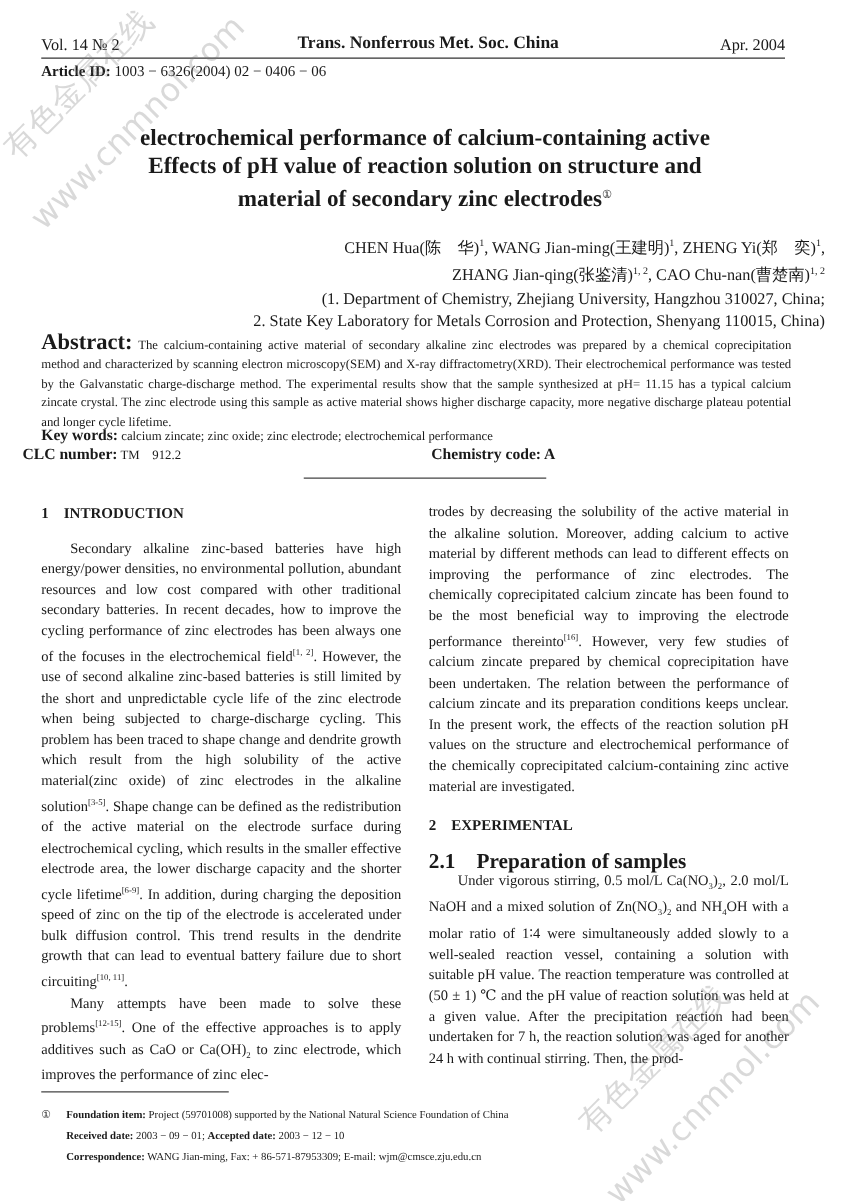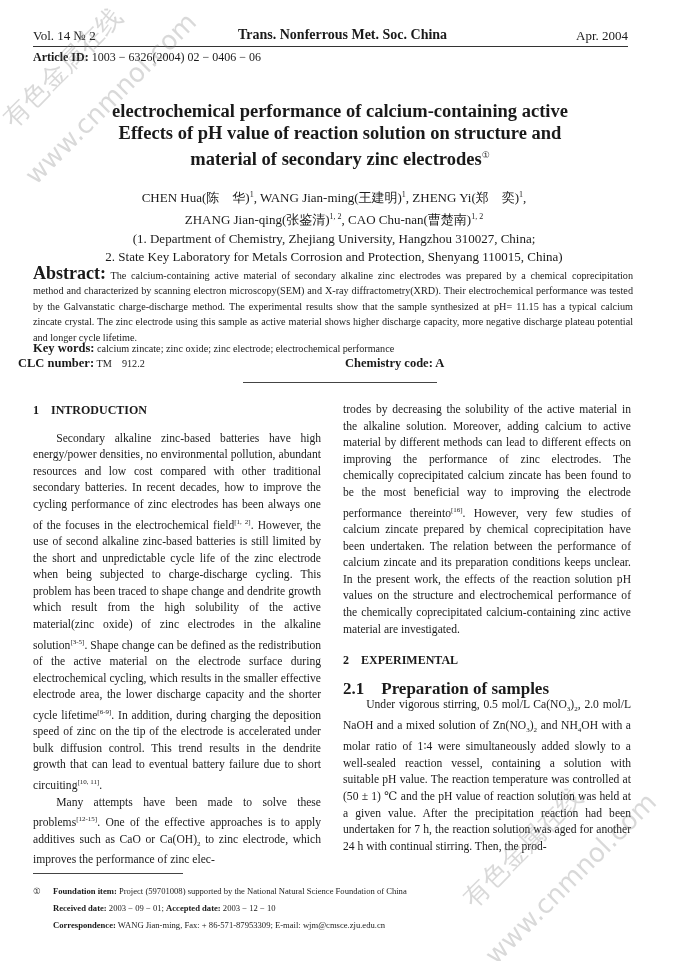--- a/index.html
+++ b/index.html
@@ -9,21 +9,21 @@
   .hdr { left: 33px; top: 28px; width: 595px; height: 18px; border-bottom: 1.5px solid #333;
          font-size: 13px; line-height: 16px; text-align: right; }
   .hdr .l { position: absolute; left: 0; top: 0; }
   .hdr .c { position: absolute; left: 205px; top: -1px; font-weight: bold; font-size: 14px; }
   .hdr .r { position: absolute; right: 0; top: 0; }
   .artid { left: 33px; top: 50px; font-size: 12px; }
   .artid b { font-weight: bold; }
   .title { left: 60px; top: 100px; width: 560px; text-align: center; font-weight: bold;
            font-size: 18.5px; line-height: 22px; }
   .title sup { font-size: 9px; font-weight: normal; }
-  .authors { left: 24px; top: 186px; width: 620px; text-align: center; font-size: 13px; line-height: 18.5px; }
+  .authors { left: 40px; top: 186px; width: 620px; text-align: right; font-size: 13px; line-height: 18.5px; }
   .authors sup { font-size: 8px; }
   .abstract { left: 33px; top: 266px; width: 600px; font-size: 10.2px; line-height: 15.4px; text-align: justify; }
   .abstract b { font-size: 18px; }
   .kw { left: 33px; top: 341px; width: 600px; font-size: 10.2px; }
   .kw b { font-size: 12.5px; }
   .clc { left: 18px; top: 356px; font-size: 10.2px; }
   .clc b { font-size: 12.5px; }
   .doccode { left: 345px; top: 356px; font-size: 12.5px; font-weight: bold; }
   .sep { left: 243px; top: 382px; width: 194px; height: 0; border-top: 1.5px solid #444; }
   .col { font-size: 11.6px; line-height: 16.6px; text-align: justify; width: 288px; }

